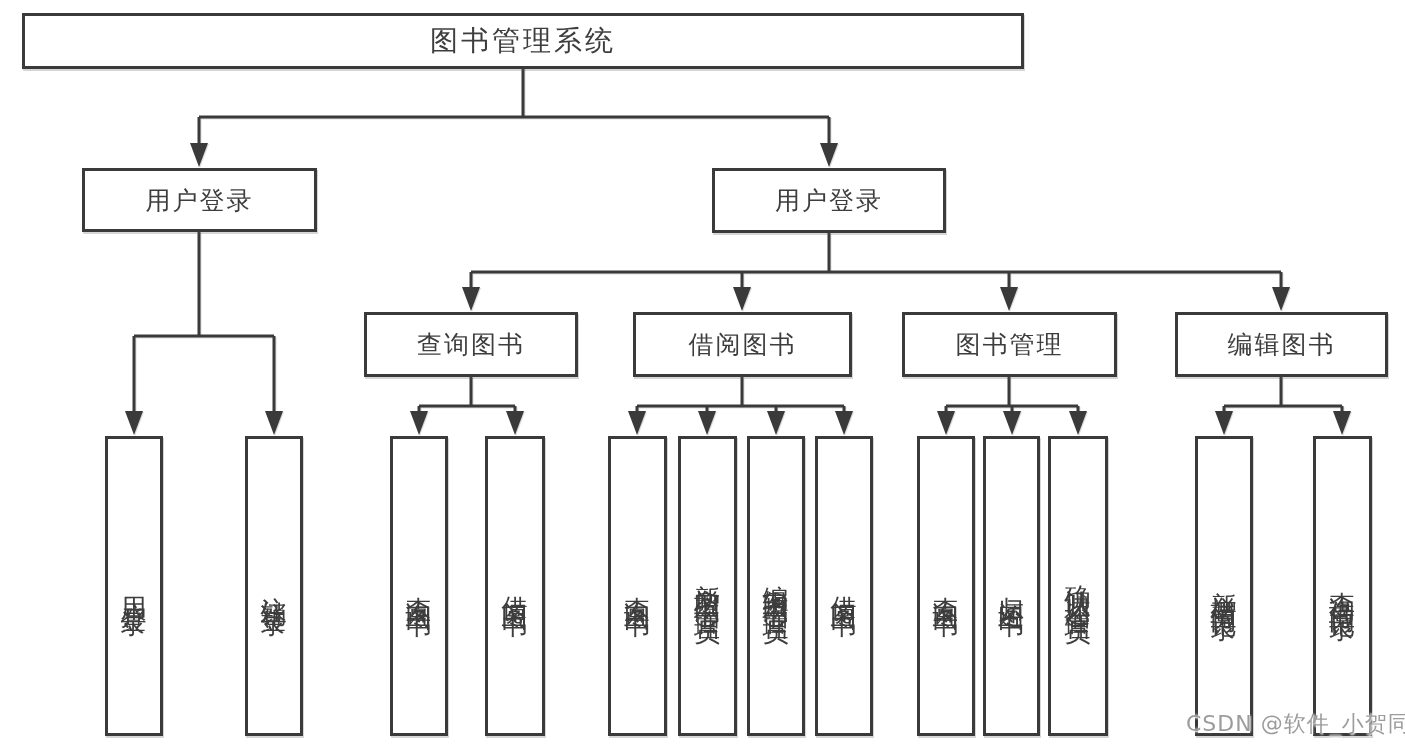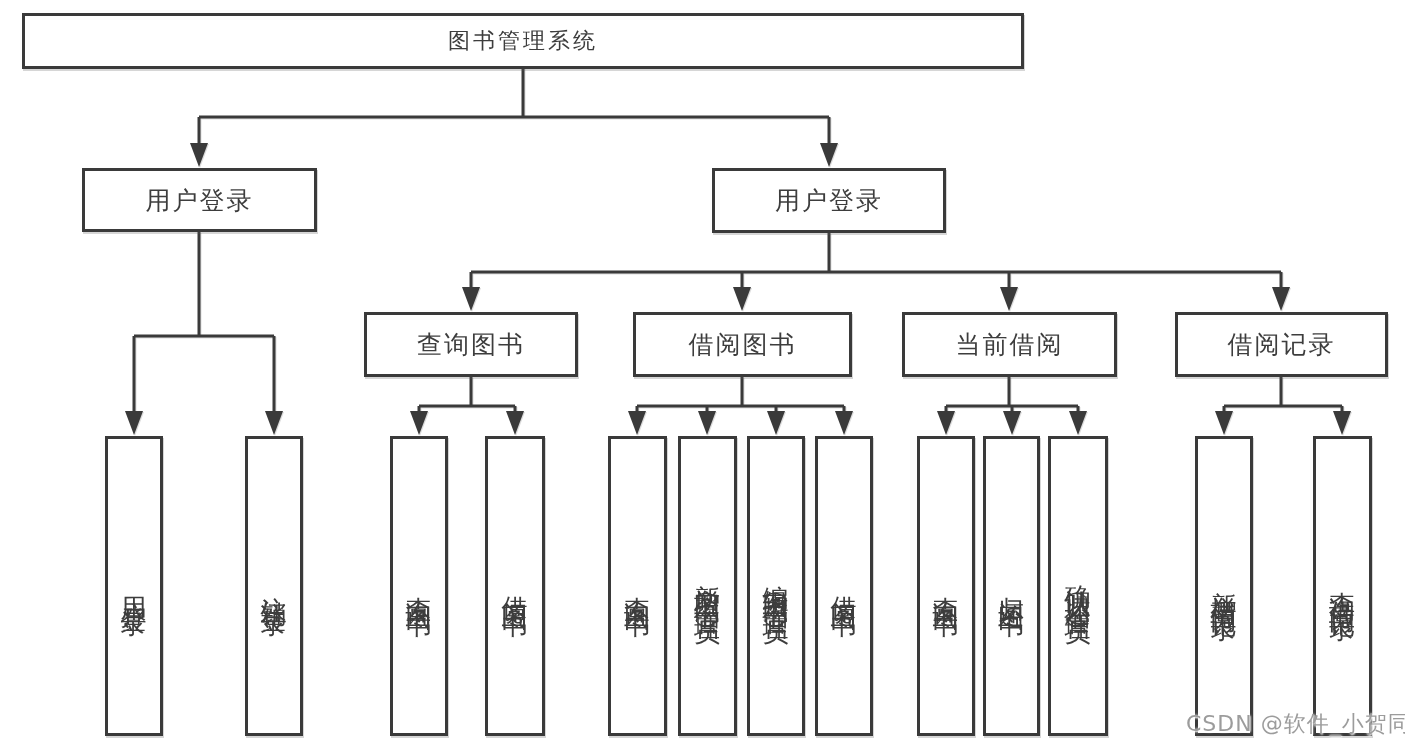--- a/index.html
+++ b/index.html
@@ -33,21 +33,21 @@
   }
   .box {
     position: absolute;
     background: #fff;
     border: 3px solid var(--line);
     color: var(--text);
     display: flex; align-items: center; justify-content: center;
     box-shadow: 1px 2px 0 rgba(90,90,90,0.25);
   }
   .hbox .lbl {
-    font-size: 22px; letter-spacing: 3px; line-height: 1;
+    font-size: 28px; letter-spacing: 3px; line-height: 1;
     white-space: nowrap;
   }
   .hbox.l2 .lbl { font-size: 25px; letter-spacing: 2px; }
   .vbox .lbl {
     writing-mode: vertical-lr;
     text-orientation: mixed;
     font-size: 26px;
     letter-spacing: 5px;
     line-height: 1;
     max-height: 294px;
@@ -117,24 +117,24 @@
     <span class="lbl">用户登录</span>
   </div>
 
   <div class="box hbox l2" style="left:364px; top:312px; width:214px; height:65px;">
     <span class="lbl">查询图书</span>
   </div>
   <div class="box hbox l2" style="left:633px; top:312px; width:219px; height:65px;">
     <span class="lbl">借阅图书</span>
   </div>
   <div class="box hbox l2" style="left:902px; top:312px; width:215px; height:65px;">
-    <span class="lbl">当前借阅</span>
+    <span class="lbl">图书管理</span>
   </div>
   <div class="box hbox l2" style="left:1175px; top:312px; width:213px; height:65px;">
-    <span class="lbl">借阅记录</span>
+    <span class="lbl">编辑图书</span>
   </div>
 
   <div class="box vbox" style="left:105px; top:436px; width:58px; height:300px;">
     <span class="lbl">用户登录</span>
   </div>
   <div class="box vbox" style="left:245px; top:436px; width:58px; height:300px;">
     <span class="lbl">注销登录</span>
   </div>
   <div class="box vbox" style="left:390px; top:436px; width:58px; height:300px;">
     <span class="lbl">查询图书</span>

